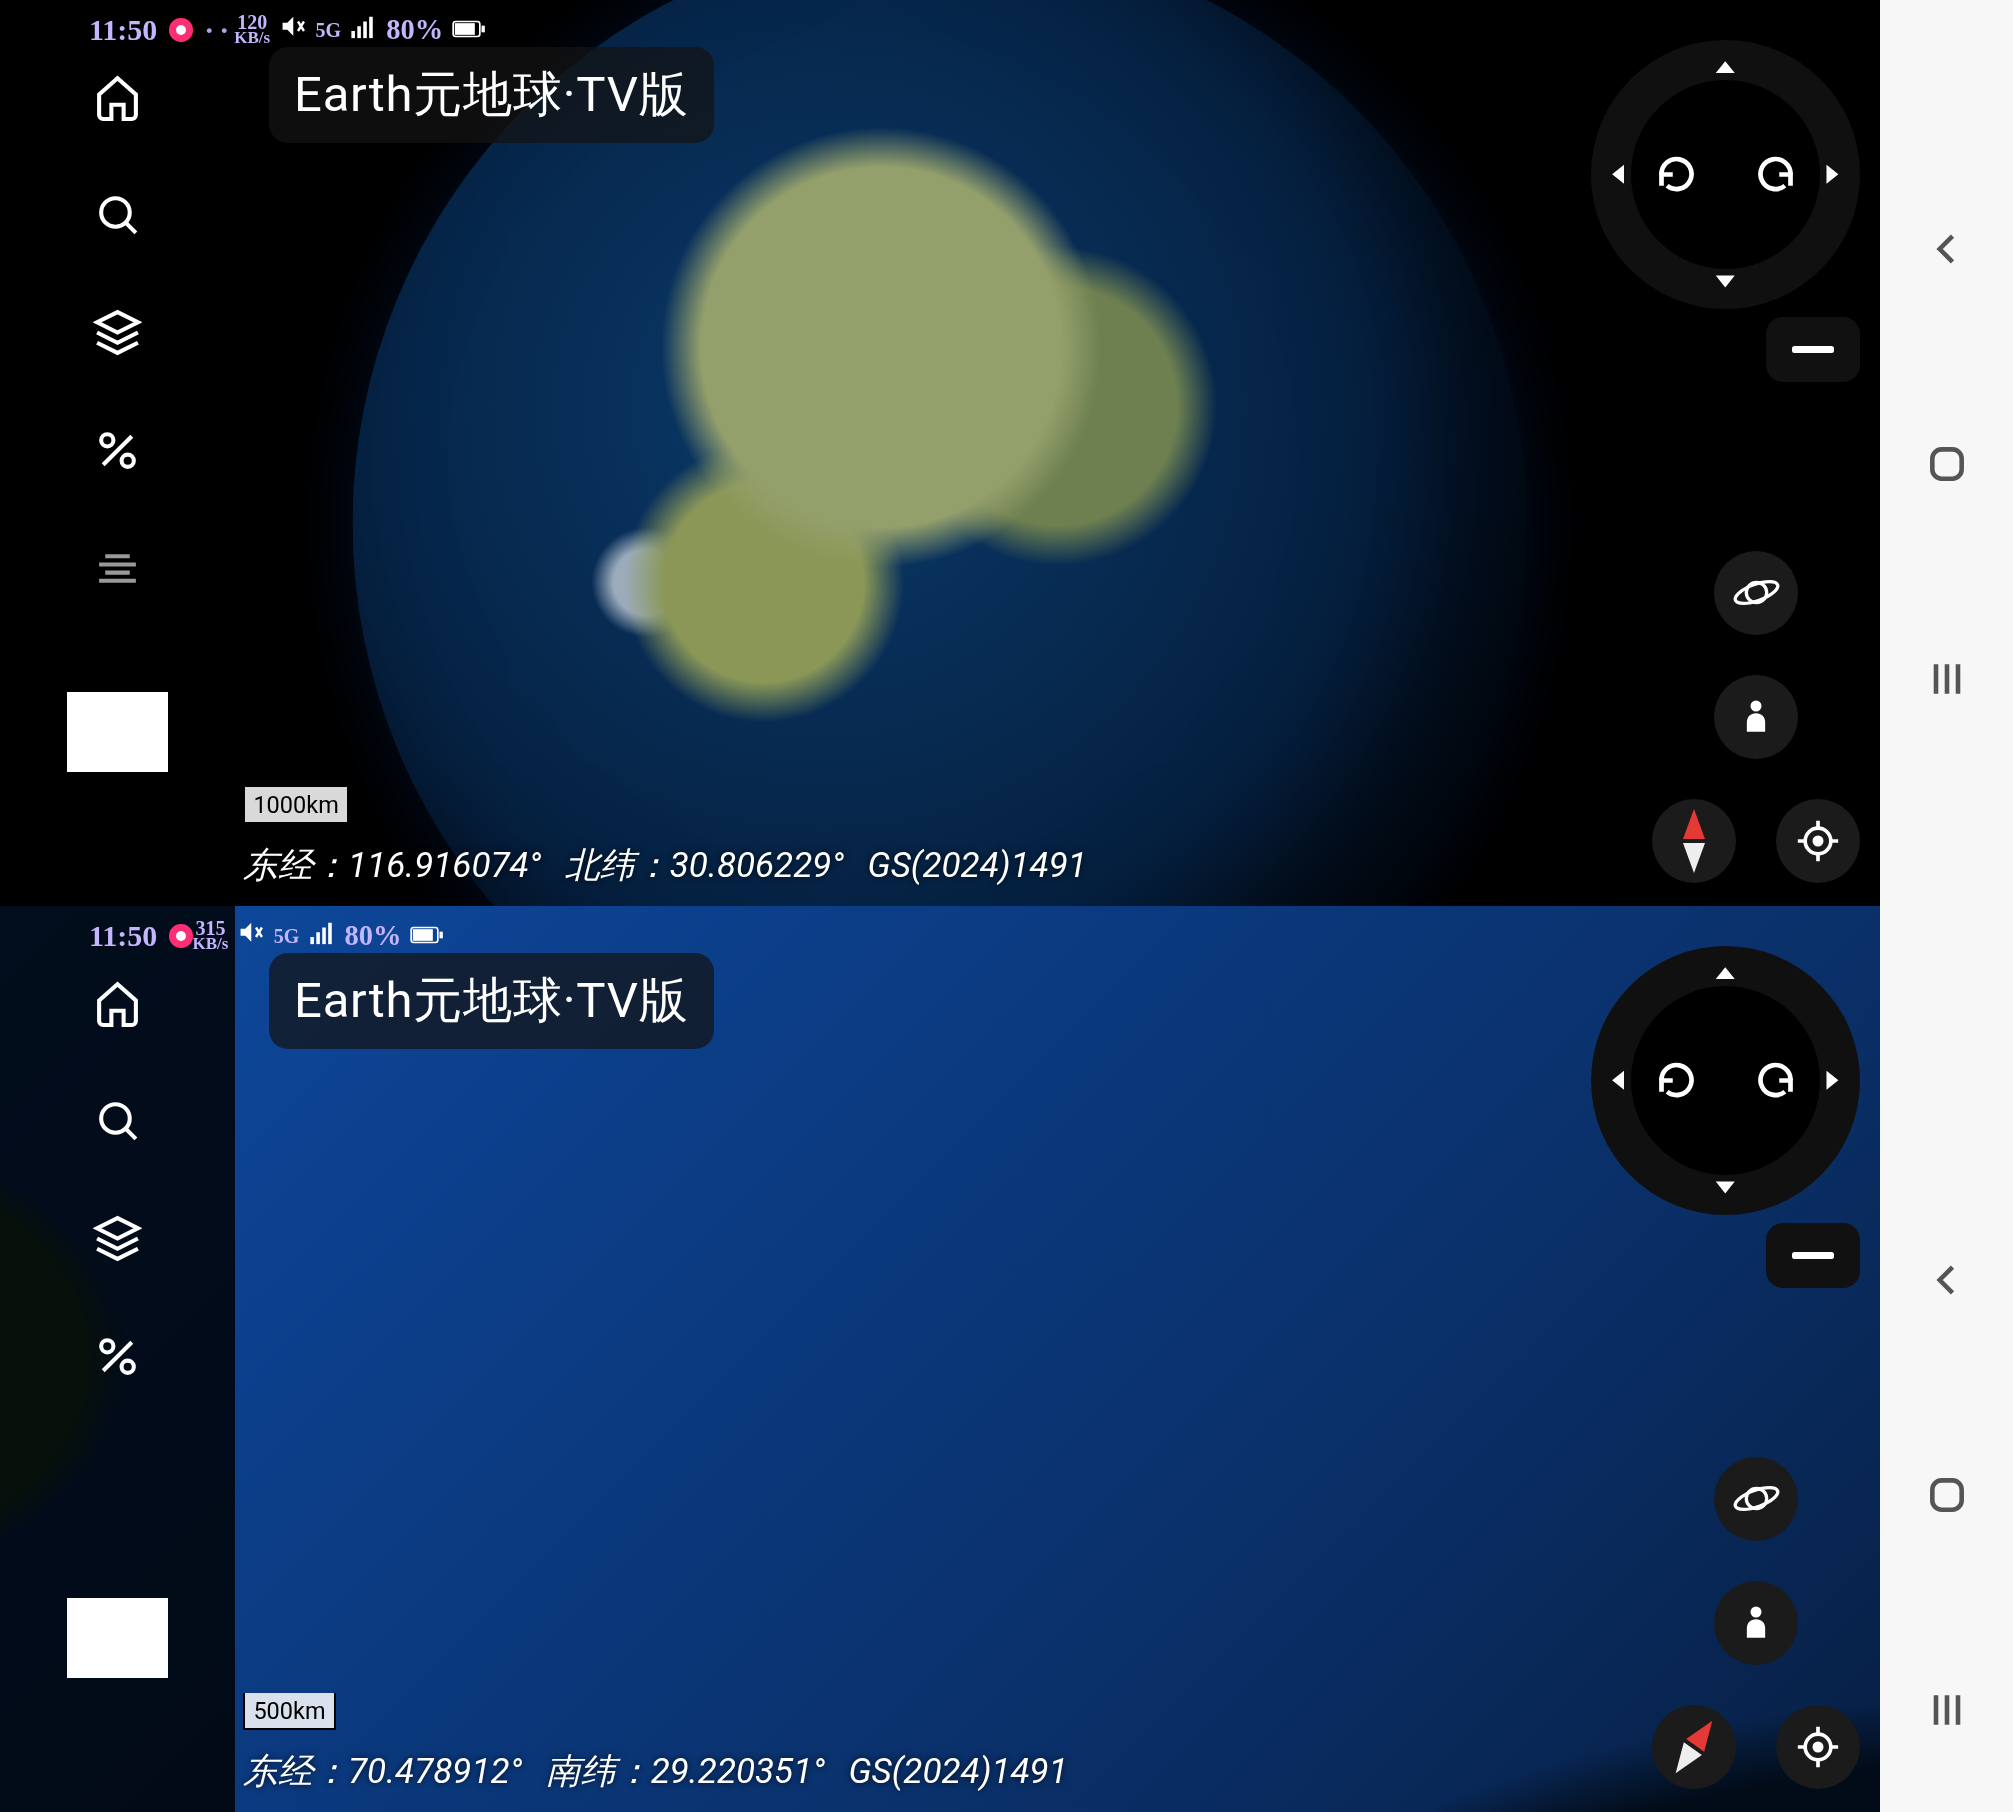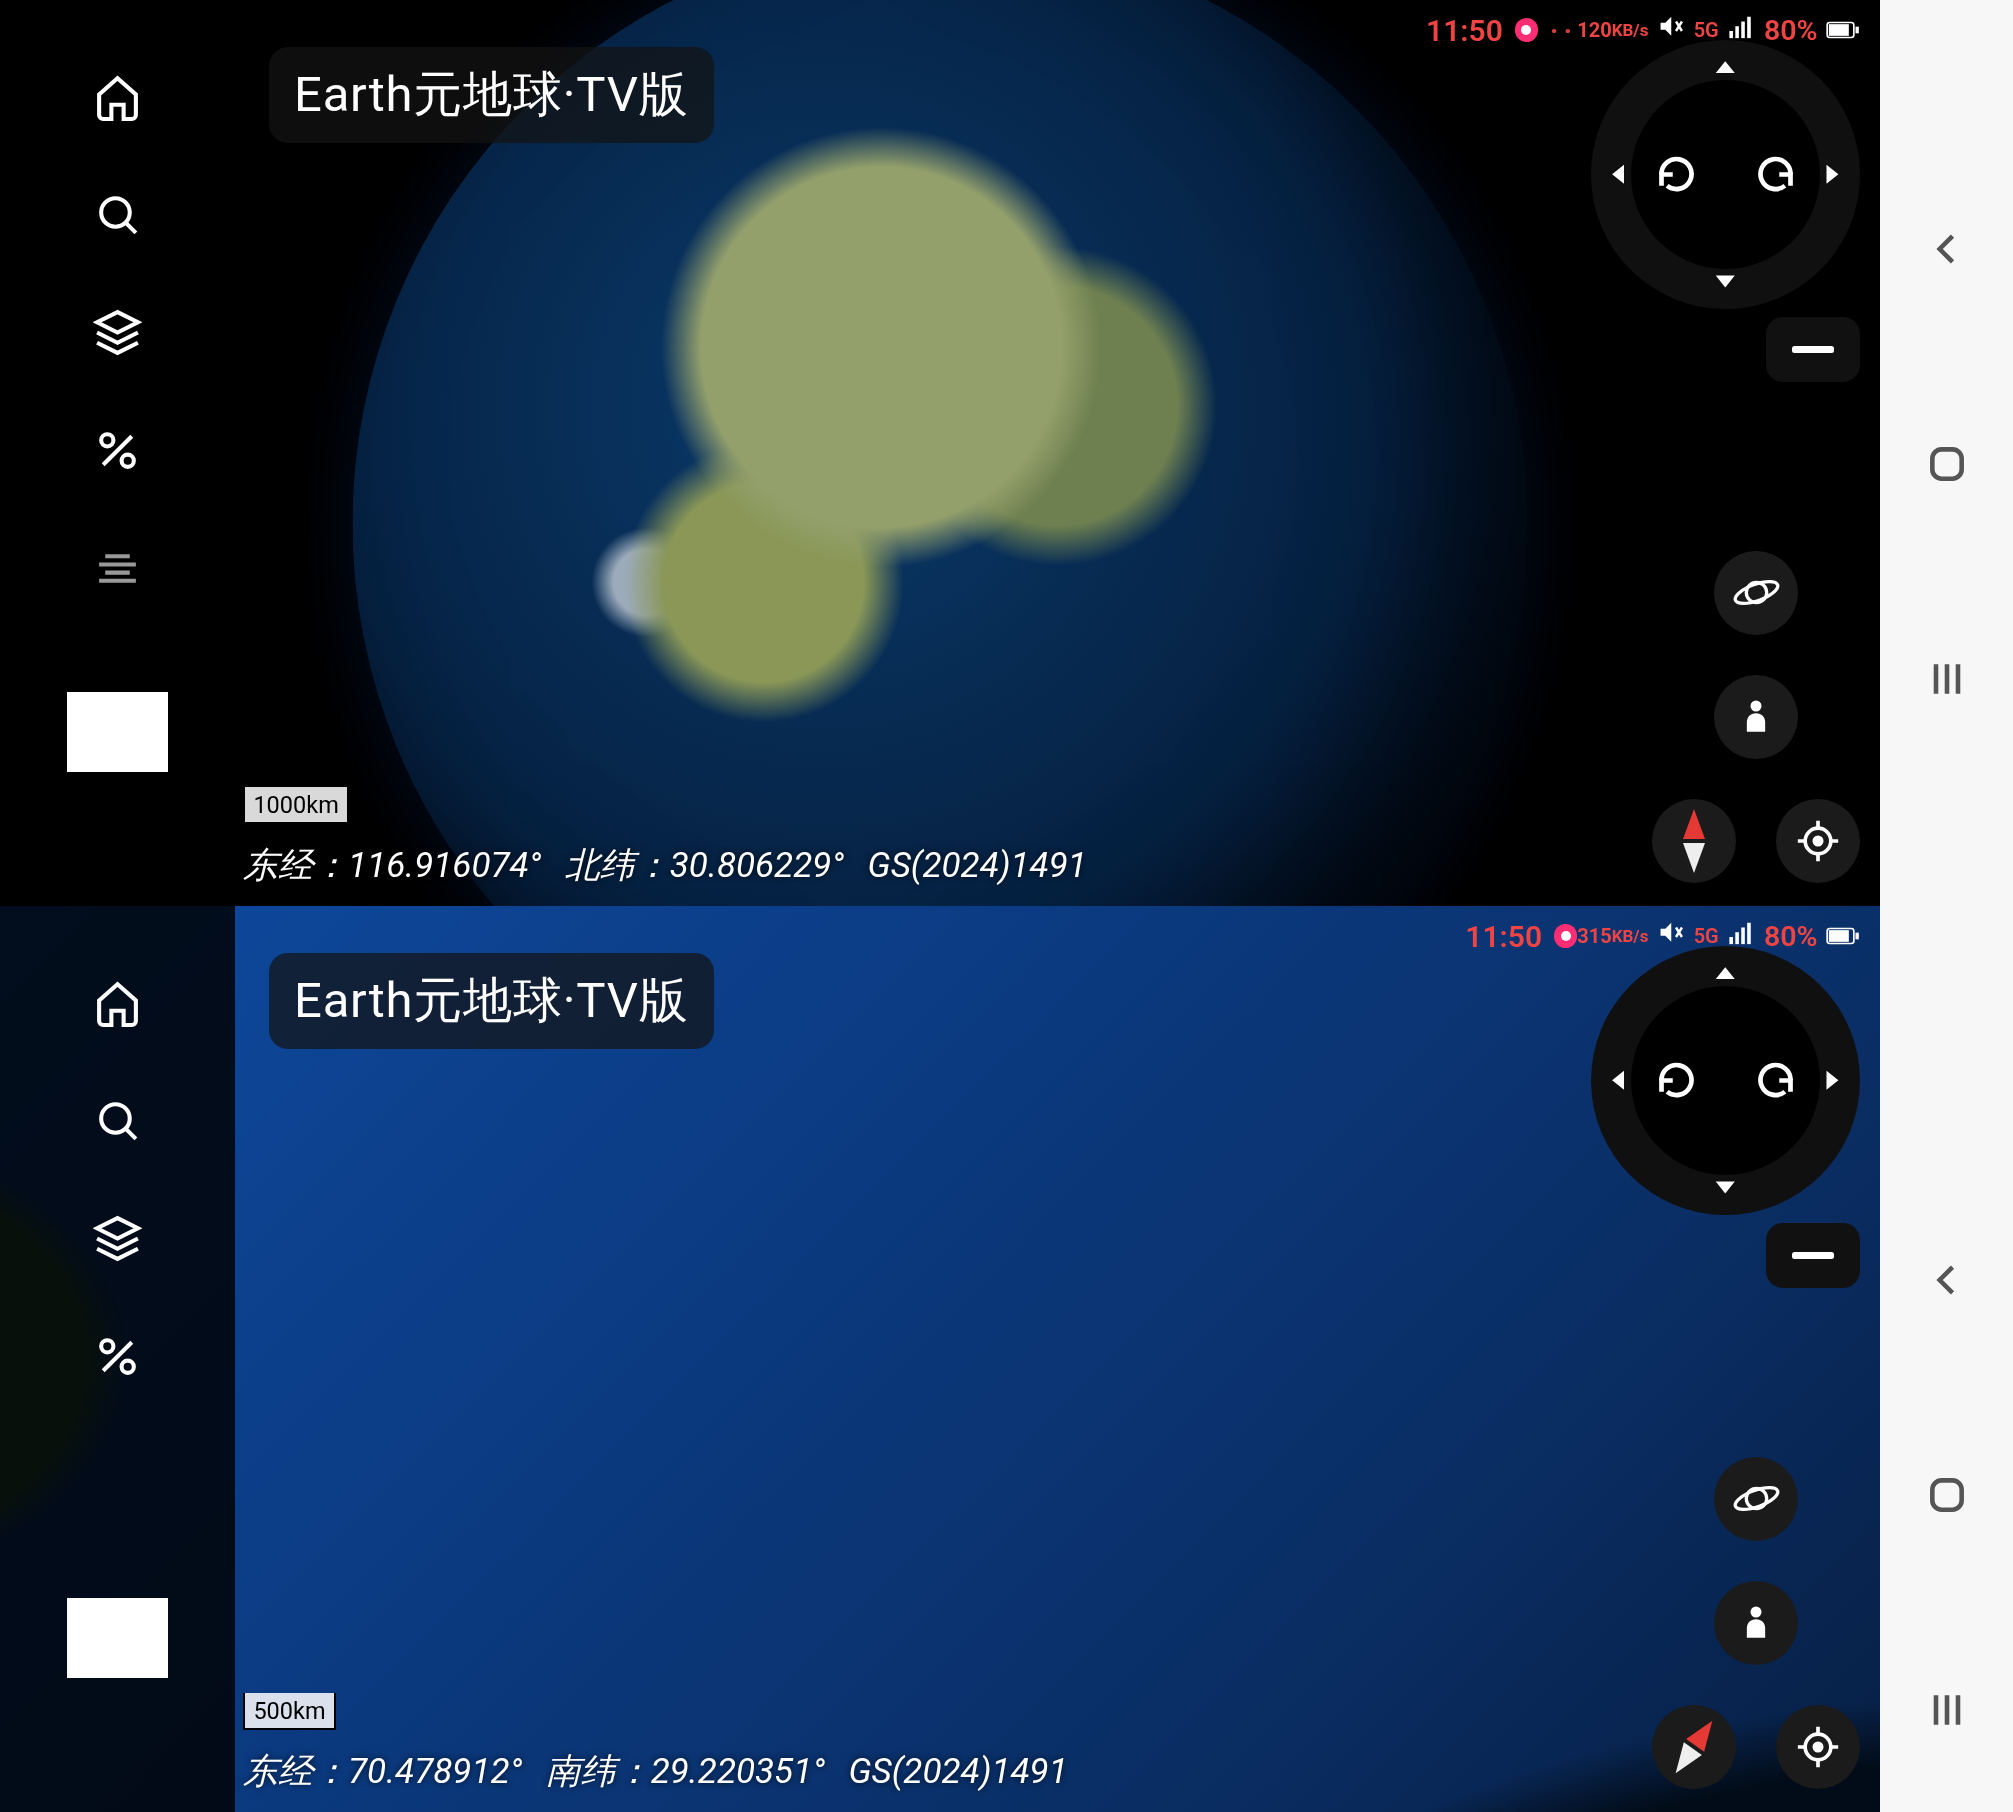--- a/index.html
+++ b/index.html
@@ -49,30 +49,31 @@
   .side-icon { width: 49px; height: 49px; color: #fff; cursor: pointer; }
   .side-icon svg { width: 100%; height: 100%; }
   .white-square {
     position: absolute; left: 67px; bottom: 134px; width: 101px; height: 80px;
     background: #fff;
   }
 
   
   .statusbar {
     position: absolute; top: 5px; left: 0; right: 0; height: 50px;
-    display: flex; align-items: center; justify-content: flex-end;
-    padding: 0 20px 0 89px; color: #ef4444; font-weight: 600;
+    display: flex; align-items: center; justify-content: flex-start;
+    padding: 0 20px 0 89px; color: #c4b5fd; font-weight: 600;
     pointer-events: none;
+    font-family: Liberation Serif, serif;
   }
   .status-left { display: flex; align-items: center; gap: 11.7px; font-size: 30px; }
   .loc-dot { width: 23.5px; height: 23.5px; border-radius: 50%; background: #ff2e74; display: inline-flex; align-items: center; justify-content: center; }
   .loc-dot::after { content: ""; width: 10px; height: 10px; background:#fff; border-radius:50%; }
   .dots { font-size: 30px; letter-spacing: 5px; opacity:.9; }
   .status-right { display: flex; align-items: center; gap: 8.4px; font-size: 28.5px; }
-  .kb { display:flex; flex-direction:row; align-items:center; line-height:.85; font-size:17px; font-weight:700;}
+  .kb { display:flex; flex-direction:column; align-items:center; line-height:.85; font-size:17px; font-weight:700;}
   .kb .n { font-size:20px;}
   .mute, .signal, .batt { display:inline-block; }
 
   
   .title-chip {
     position: absolute; left: 269px; top: 47px;
     background: rgba(20,20,20,.72); padding: 15px 25px; border-radius: 19px;
     font-size: 49px; font-weight: 400; letter-spacing: 0.8px;
   }
 

